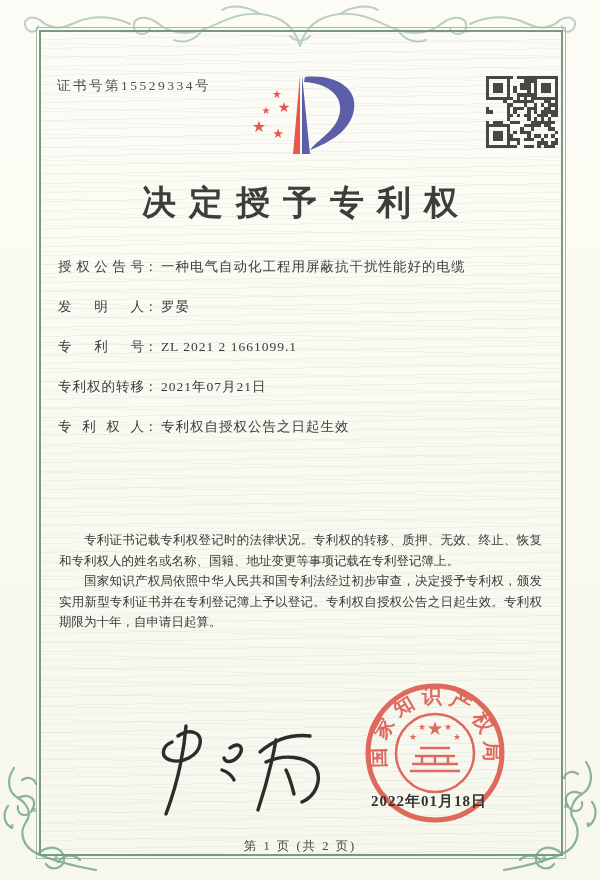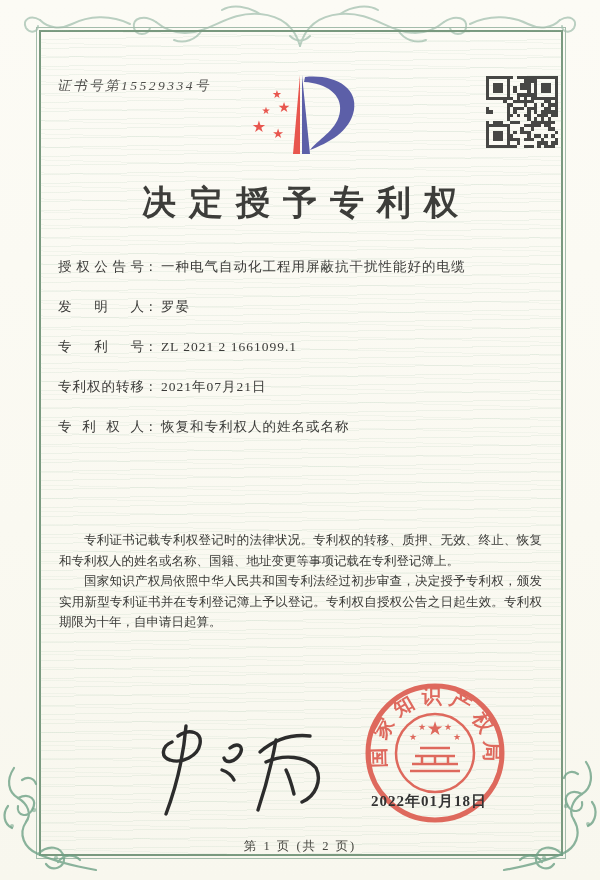--- a/index.html
+++ b/index.html
@@ -12,21 +12,21 @@
   
   .guilloche{
     position:absolute;left:40px;top:30px;right:38px;bottom:25px;
     background:
       repeating-linear-gradient(179deg, rgba(146,184,156,.13) 0 1px, transparent 1px 9px),
       repeating-linear-gradient(181.5deg, rgba(146,184,156,.09) 0 1px, transparent 1px 13px);
     pointer-events:none;
   }
   .frame{position:absolute;left:36px;top:27px;right:34px;bottom:21px;border:1px solid #a3bcab;}
   .frame-inner{position:absolute;inset:2px;border:2px solid #79997f;}
-  .cert-no{position:absolute;left:57px;top:77px;font-size:13.5px;letter-spacing:2.5px;color:#4f4f4c;font-style:italic;}
+  .cert-no{position:absolute;left:57px;top:77px;font-size:13.5px;letter-spacing:2.5px;color:#4f4f4c;}
   .title{
     position:absolute;left:0;right:0;top:180px;text-align:center;
     font-size:34px;font-weight:700;letter-spacing:13px;padding-left:13px;color:#3d3d3a;
   }
   .fields{position:absolute;left:58px;top:258px;width:486px;font-size:13.5px;}
   .frow{height:15px;margin-bottom:25px;white-space:nowrap;}
   .frow:last-child{margin-bottom:0;}
   .flabel{display:inline-block;width:86px;text-align:justify;text-align-last:justify;-moz-text-align-last:justify;}
   .fvalue{letter-spacing:1px;}
   .fpair2{margin-left:40px;}
@@ -353,21 +353,21 @@
     <div class="frow">
       <span class="flabel">专利号</span><span>：</span>
       <span class="fvalue">ZL 2021 2 1661099.1</span>
     </div>
     <div class="frow">
       <span class="flabel">专利权的转移</span><span>：</span>
       <span class="fvalue">2021年07月21日</span>
     </div>
     <div class="frow">
       <span class="flabel">专利权人</span><span>：</span>
-      <span class="fvalue">恢复和专利权人的姓名或名称</span>
+      <span class="fvalue">专利权自授权公告之日起生效</span>
     </div>
   </div>
 
   <div class="body-text">
     <p>专利证书记载专利权登记时的法律状况。专利权的转移、质押、无效、终止、恢复和专利权人的姓名或名称、国籍、地址变更等事项记载在专利登记簿上。</p>
     <p>国家知识产权局依照中华人民共和国专利法经过初步审查，决定授予专利权，颁发实用新型专利证书并在专利登记簿上予以登记。专利权自授权公告之日起生效。专利权期限为十年，自申请日起算。</p>
   </div>
 
 
   <svg class="signature" width="220" height="100" viewBox="0 0 220 100">

